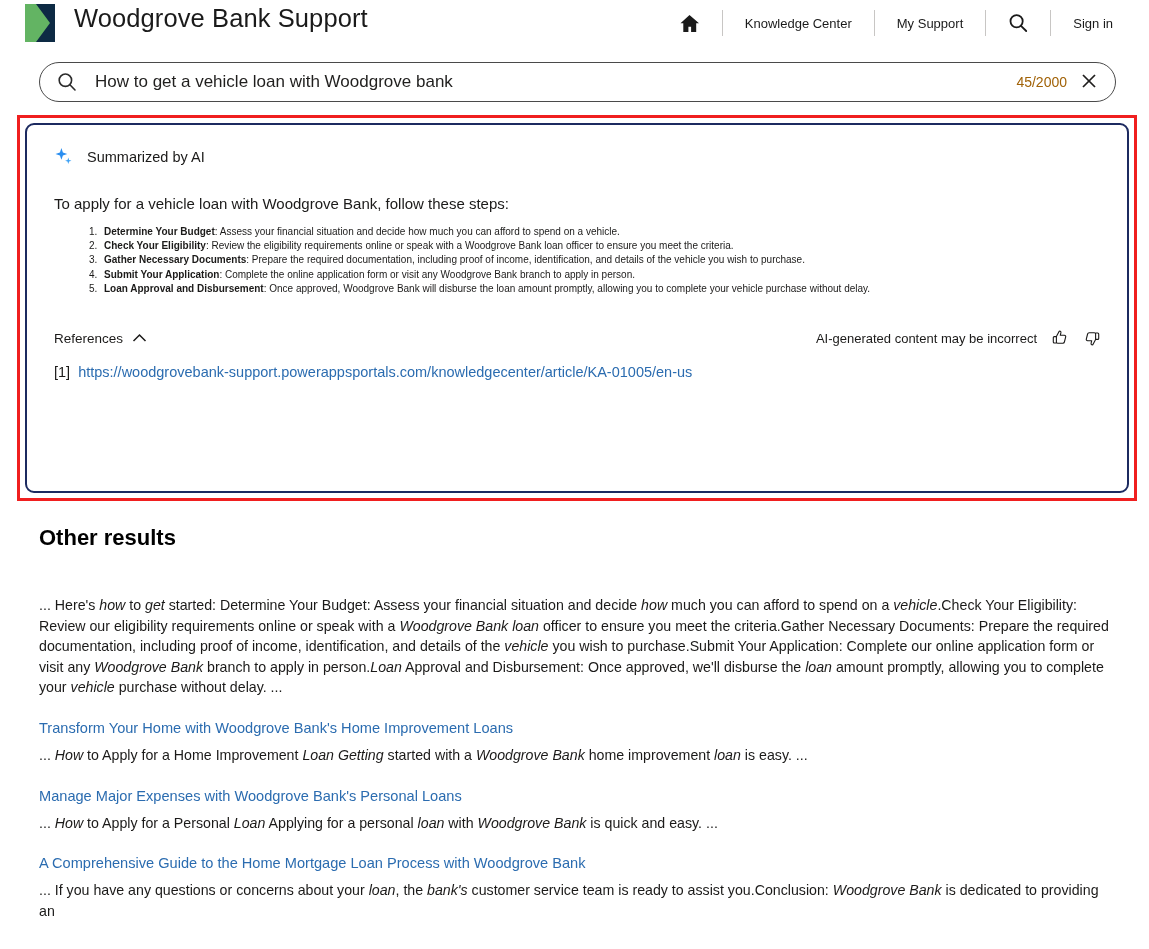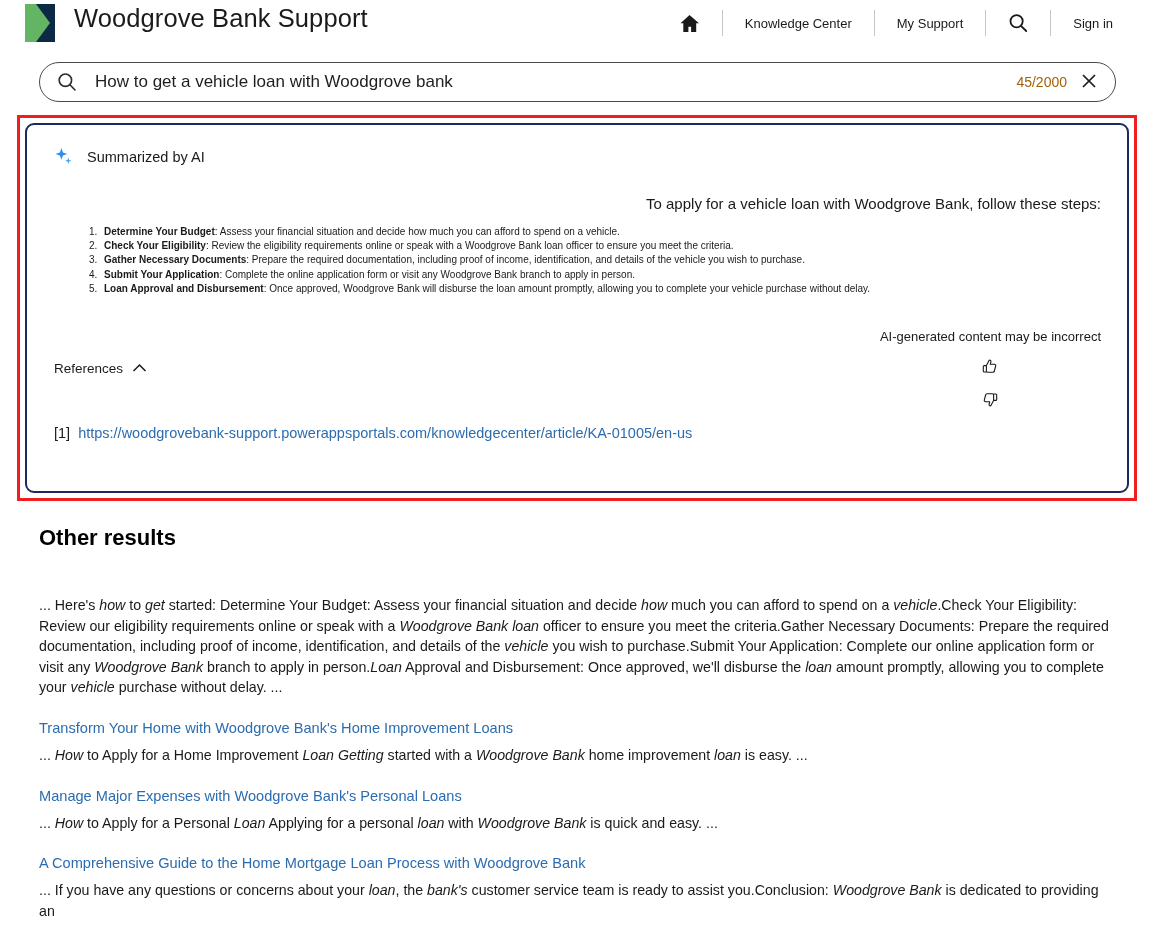--- a/index.html
+++ b/index.html
@@ -117,21 +117,21 @@
   }
   .ai-head {
     display: flex;
     align-items: center;
     gap: 13px;
     margin-bottom: 26px;
   }
   .sparkle { width: 20px; height: 20px; flex: none; display:block; }
   .ai-head-label { font-size: 14.5px; color: #1b1a19; }
 
-  .ai-intro { font-size: 15px; line-height: 1.45; color: #1b1a19; margin: 0 0 10px 0; text-align: right; }
+  .ai-intro { font-size: 15px; line-height: 1.45; color: #1b1a19; margin: 0 0 10px 0; }
 
   ol.steps {
     margin: 0 0 0 0;
     padding-left: 46px;
     font-size: 10px;
     line-height: 1.33;
     color: #1b1a19;
   }
   ol.steps li { margin-bottom: 1px; padding-left: 4px; }
   ol.steps li b { font-weight: 700; }
@@ -151,21 +151,21 @@
     margin-top: 34px;
   }
   .ref-toggle {
     display: flex; align-items: flex-end; gap: 9px;
     font-size: 13.5px; color: #1b1a19; cursor: pointer;
   }
   .chev { display: inline-block; }
   .ai-disclaimer {
     margin-left: auto;
     display: flex; align-items: center; gap: 14px;
-    font-size: 13px; color: #1b1a19; flex-direction: column;
+    font-size: 13px; color: #1b1a19;
   }
   .fb-icon { cursor: pointer; display: inline-flex; }
   .ref-link-row { margin-top: 17px; font-size: 14.5px; display: flex; gap: 8px; }
   .ref-num { color: #1b1a19; }
   .ref-link { color: #2b6cb0; text-decoration: none; }
 
   
   .other-title {
     font-size: 22px;
     font-weight: 700;

